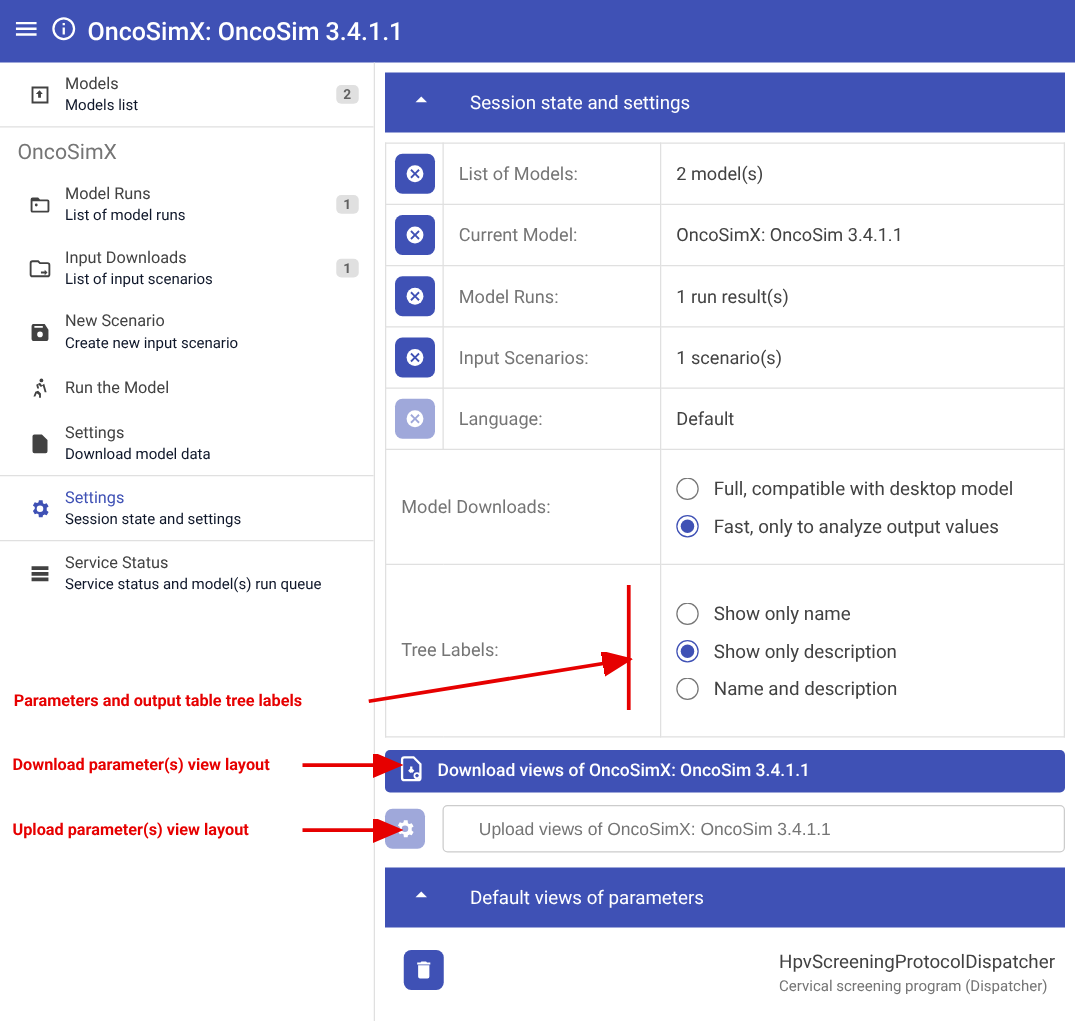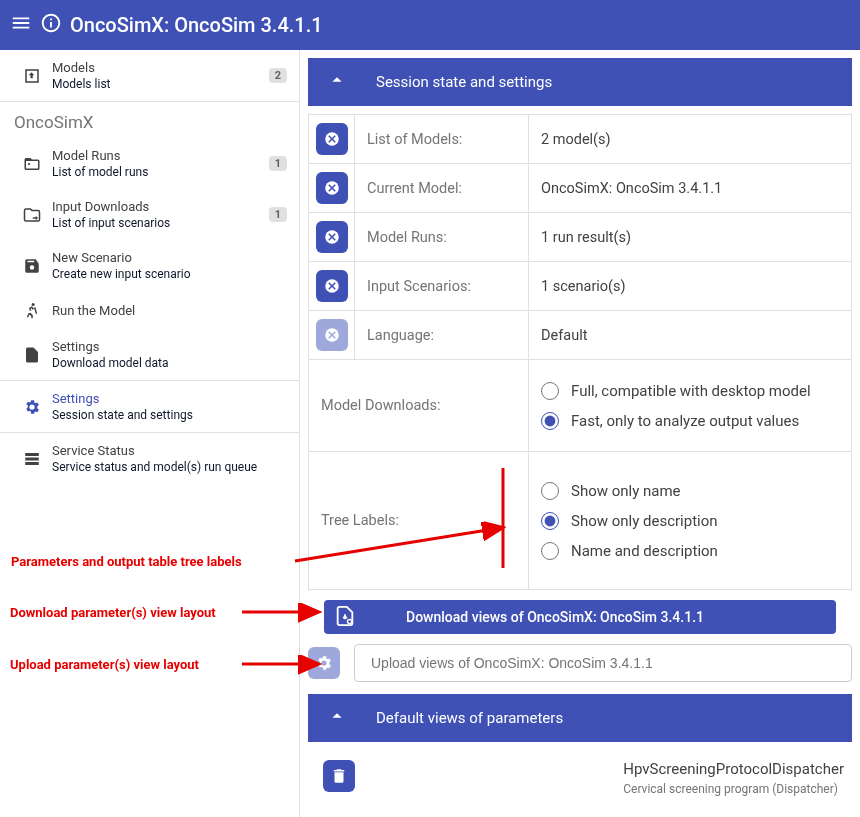--- a/index.html
+++ b/index.html
@@ -28,24 +28,24 @@
 .td-icon {width: 46px; text-align: center; padding: 0 6px !important;}
 .td-label {width: 174px; color: #757575; margin-left: 45px;}
 .td-val {color: #424242;}
 .sq-btn {width: 32px; height: 32px; border-radius: 6px; display: inline-flex; align-items: center; justify-content: center; background: #3f51b5; color: #fff; cursor: pointer;}
 .sq-btn.dim {background: #9fa8da;}
 .radio-row {display: flex; align-items: center; padding: 6px 0;}
 .radio-row input {width: 18px; height: 18px; margin-right: 12px; accent-color: #3f51b5;}
 .radio-row span {font-size: 15px;}
 .tall-row {height: 92px !important;}
 .taller-row {height: 138px !important;}
-.dl-bar {background: #3f51b5; color: #fff; border-radius: 4px; height: 34px; display: flex; align-items: center; padding: 0 10px; font-size: 14px; font-weight: 500; margin: 10px 16px; cursor: pointer; gap: 40px;}
+.dl-bar {background: #3f51b5; color: #fff; border-radius: 4px; height: 34px; display: flex; align-items: center; padding: 0 10px; font-size: 14px; font-weight: 500; margin: 10px 0; cursor: pointer;}
 .dl-bar .icon {margin-right: 10px;}
 .up-row {display: flex; align-items: center; gap: 14px; margin-bottom: 12px;}
-.up-input {flex: 1; border: 1px solid #ccc; border-radius: 4px; height: 38px; padding: 0 16px; font-size: 14px; color: #15803d;}
+.up-input {flex: 1; border: 1px solid #ccc; border-radius: 4px; height: 38px; padding: 0 28px; font-size: 14px; color: #15803d;}
 .section2 {margin-top: 8px;}
 .pv-row {display: flex; align-items: flex-start; padding: 10px 8px; justify-content: space-between;}
 .pv-title {font-size: 15px; color: #424242;}
 .pv-sub {font-size: 12px; color: #757575; margin-top: 4px;}
 .annot {position: absolute; color: #e60000; font-size: 13px; font-weight: 700; pointer-events: none;}
 .arrow {position: absolute; stroke: #e60000; fill: #e60000; pointer-events: none;}
 svg.i {width: 22px; height: 22px;}
 svg.i18 {width: 18px; height: 18px;}
 </style>
 </head>

